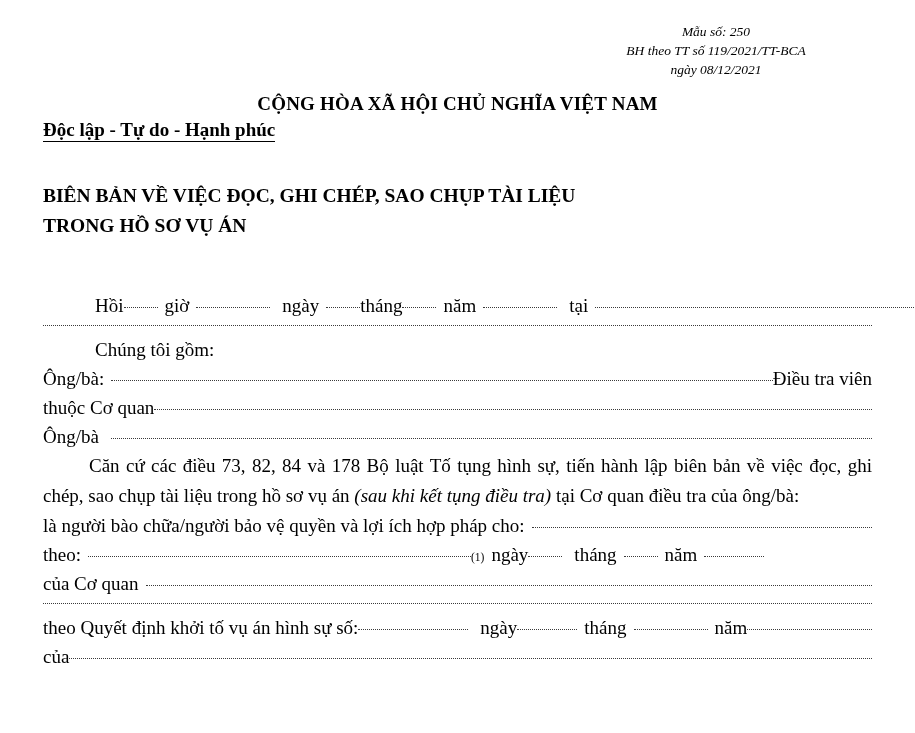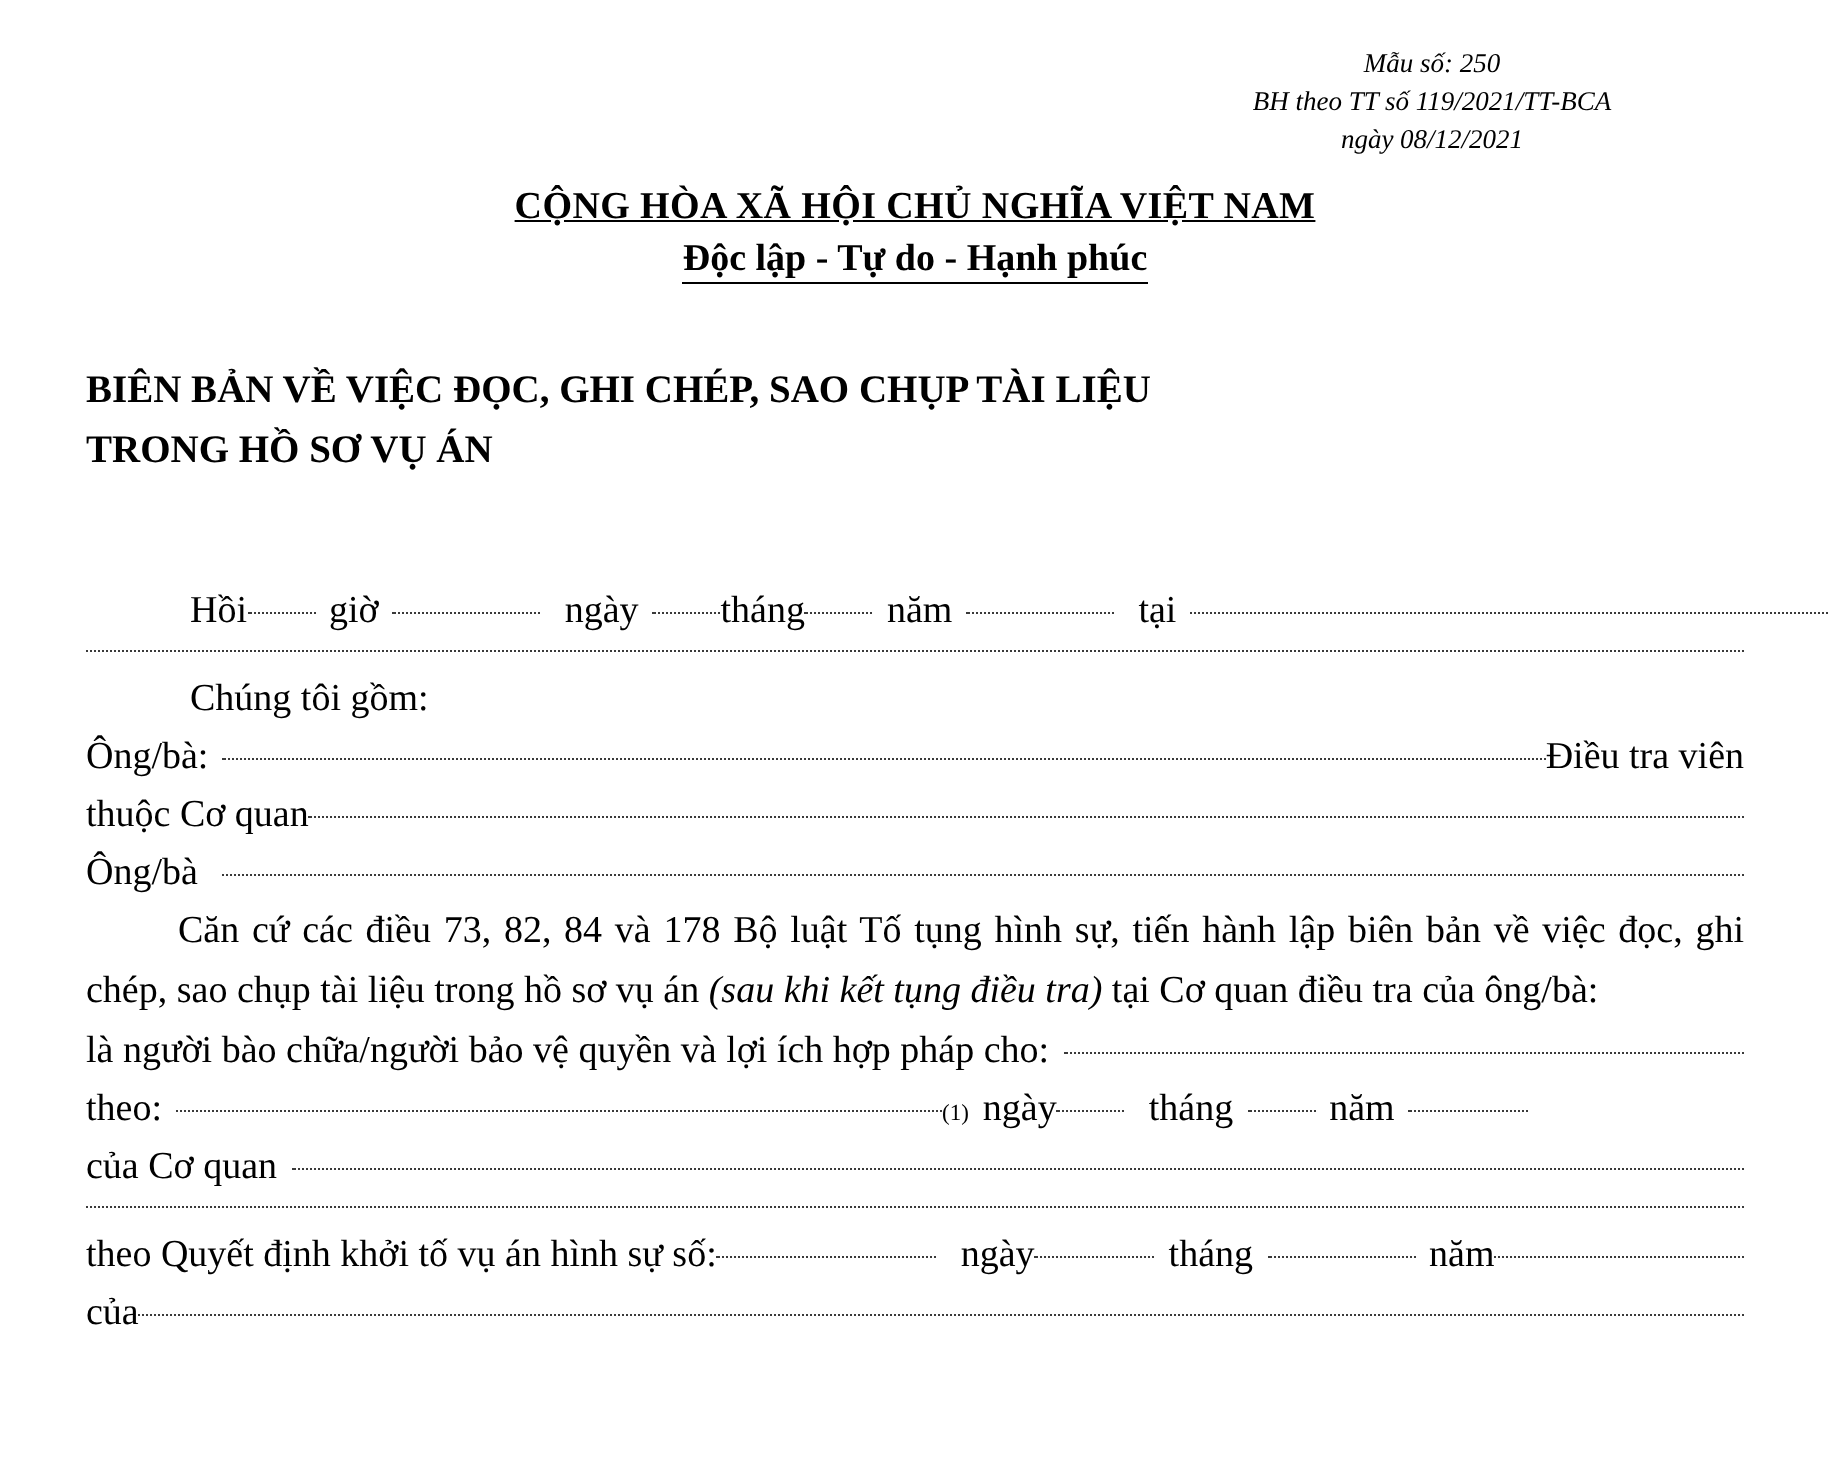--- a/index.html
+++ b/index.html
@@ -38,24 +38,22 @@
   }
   .form-code div { white-space: nowrap; }
 
   
   .national {
     text-align: center;
     font-weight: bold;
     font-size: 19px;
     letter-spacing: .2px;
     margin-top: 14px;
-    text-decoration: underline;
   }
   .motto {
-    text-align: center;
     font-weight: bold;
     font-size: 19px;
     margin-top: 4px;
   }
   .motto span {
     border-bottom: 1.6px solid #000;
     padding-bottom: 1px;
   }
 
   

